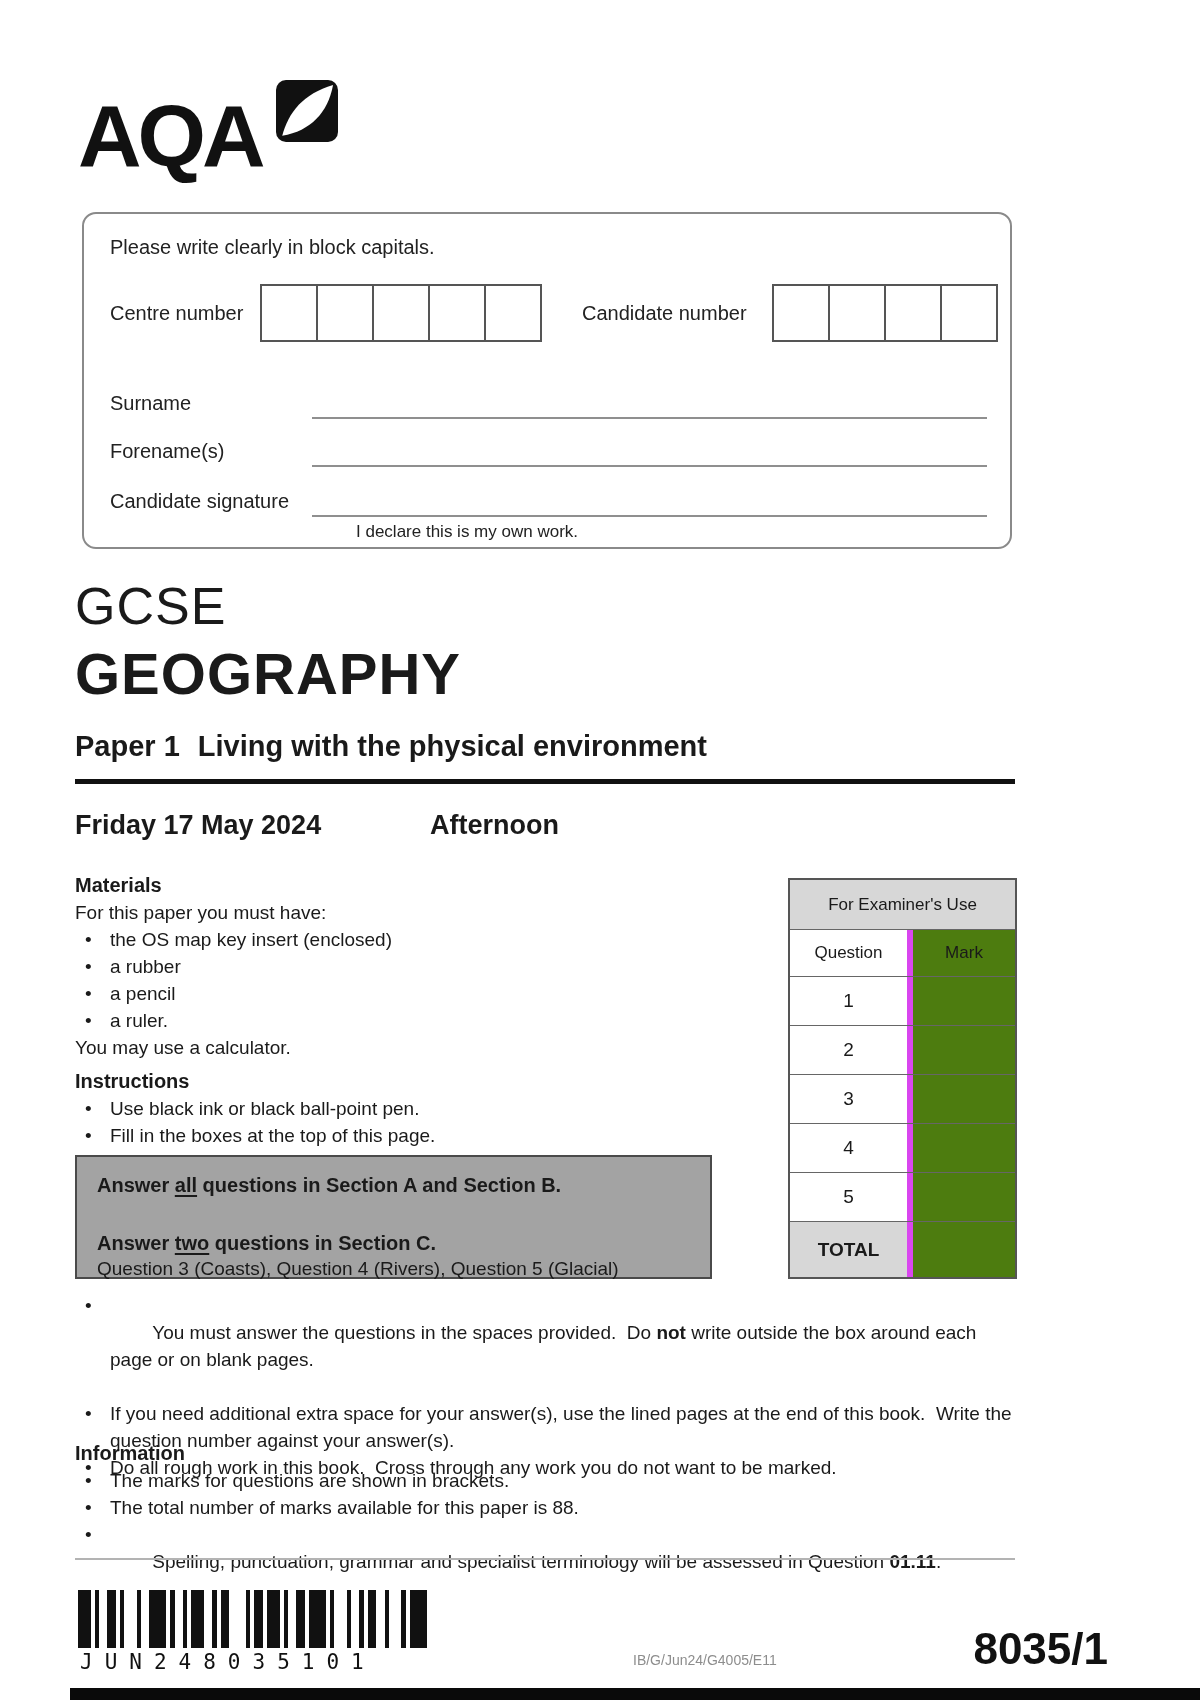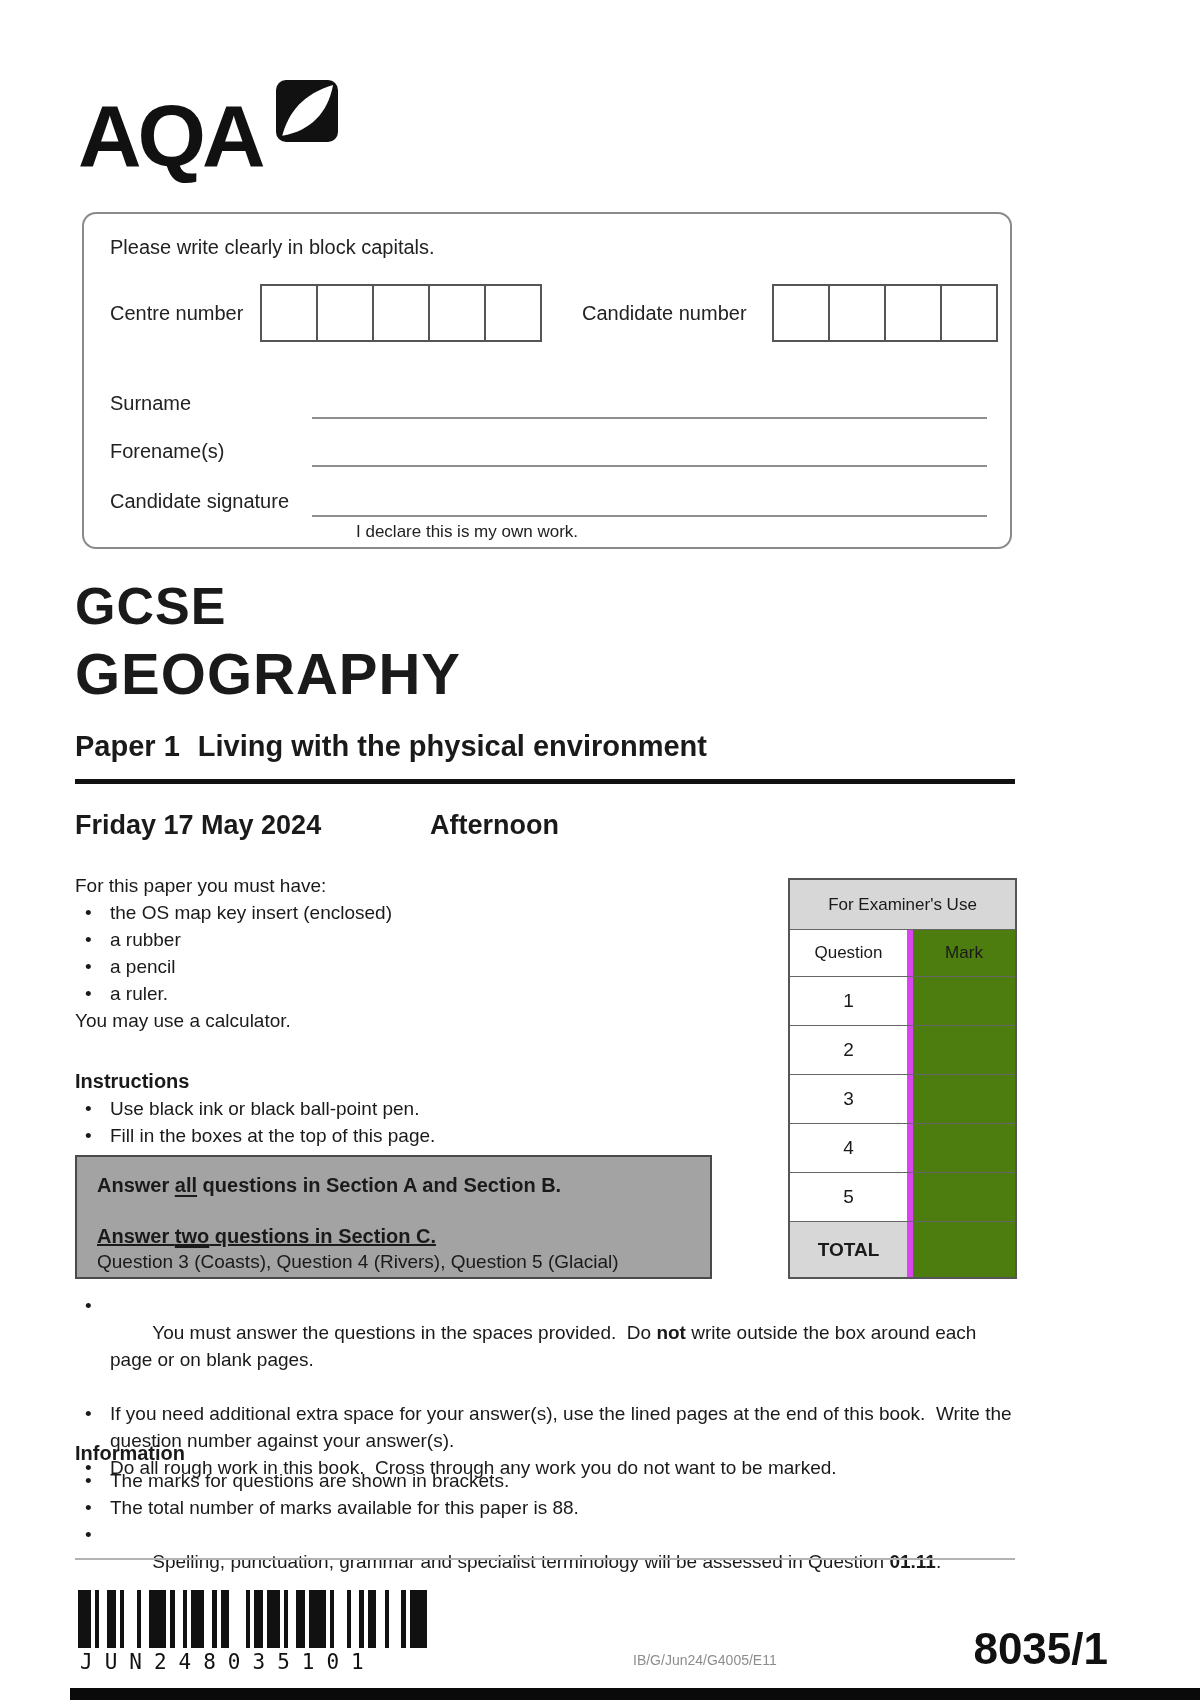--- a/index.html
+++ b/index.html
@@ -17,21 +17,21 @@
   
   .cand-box{left:82px;top:212px;width:926px;height:333px;border:2px solid #8a8a8a;border-radius:14px;background:#fff;}
   .cand-box .lbl{position:absolute;font-size:20px;color:#222;}
   .cells{position:absolute;display:flex;}
   .cell{width:54px;height:54px;background:#fff;border:2px solid #555;margin-left:-2px;}
   .cell:first-child{margin-left:0;}
   .wline{position:absolute;border-bottom:2px solid #8f8f8f;height:0;}
   .declare{position:absolute;font-size:17px;color:#222;}
 
   
-  .t-qual{left:75px;top:576px;font-size:52px;font-weight:700;letter-spacing:1px;}
+  .t-qual{left:75px;top:576px;font-size:52px;font-weight:400;letter-spacing:1px;}
   .t-subj{left:75px;top:640px;font-size:58px;font-weight:800;letter-spacing:1px;}
   .t-paper{left:75px;top:730px;font-size:29px;font-weight:700;}
   .t-paper .pname{margin-left:18px;}
   .hrule{left:75px;top:779px;width:940px;height:5px;background:#111;}
 
   .date-row{top:810px;font-size:27px;font-weight:700;}
   .d-date{left:75px;}
   .d-sess{left:430px;}
   .d-time{left:618px;}
 
@@ -40,21 +40,21 @@
   .block h3{margin:0;font-size:20px;line-height:27px;font-weight:700;}
   .block p{margin:0;white-space:pre-wrap;}
   .block ul{margin:0;padding:0;list-style:none;}
   .block li{position:relative;padding-left:35px;white-space:pre-wrap;}
   .block li::before{content:"\2022";position:absolute;left:10px;top:0;}
   .blk-materials{left:75px;top:872px;}
   .blk-instructions{left:75px;top:1068px;}
 
   .answer-box{left:75px;top:1155px;width:601px;height:104px;border:2px solid #4a4a4a;background:#a3a3a3;padding:16px 12px 0 20px;}
   .answer-box .l1,.answer-box .l2{font-size:20px;font-weight:700;line-height:25px;}
-  .answer-box .l2{margin-top:26px;text-decoration:underline;}
+  .answer-box .l2{margin-top:33px;}
   .answer-box .l3{font-size:19px;line-height:25px;}
   .uword{text-decoration:underline;text-decoration-thickness:2px;text-underline-offset:3px;}
 
   .blk-notes{left:75px;top:1292px;width:945px;}
   .blk-info{left:75px;top:1440px;width:945px;}
 
   
   .exam-table{left:788px;top:878px;width:225px;border:2px solid #555;background:#fff;font-size:17px;}
   .et-title{height:49px;line-height:49px;text-align:center;background:#d7d7d7;border-bottom:1px solid #666;}
   .et-row{display:flex;border-bottom:1px solid #666;}
@@ -123,20 +123,21 @@
   <div class="abs t-subj">GEOGRAPHY</div>
   <div class="abs t-paper">
     <span>Paper 1</span><span class="pname">Living with the physical environment</span>
   </div>
   <div class="abs hrule"></div>
 
   <div class="abs date-row d-date">Friday 17 May 2024</div>
   <div class="abs date-row d-sess">Afternoon</div>
 
   <div class="abs block blk-materials">
+    <h3>Materials</h3>
     <p>For this paper you must have:</p>
     <ul>
       <li>the OS map key insert (enclosed)</li>
       <li>a rubber</li>
       <li>a pencil</li>
       <li>a ruler.</li>
     </ul>
     <p>You may use a calculator.</p>
   </div>
 

